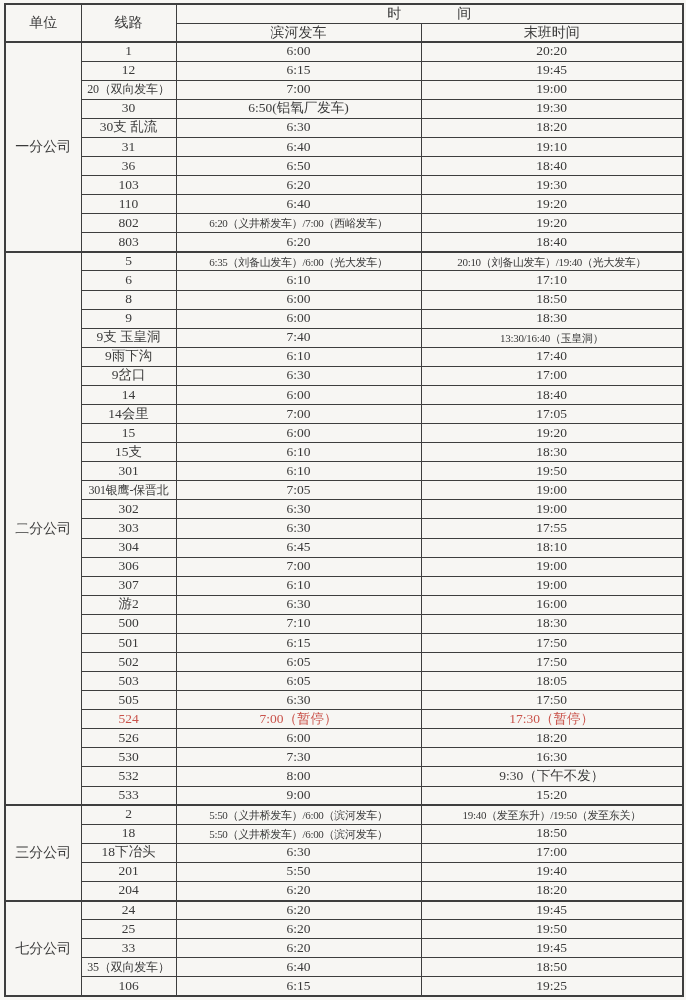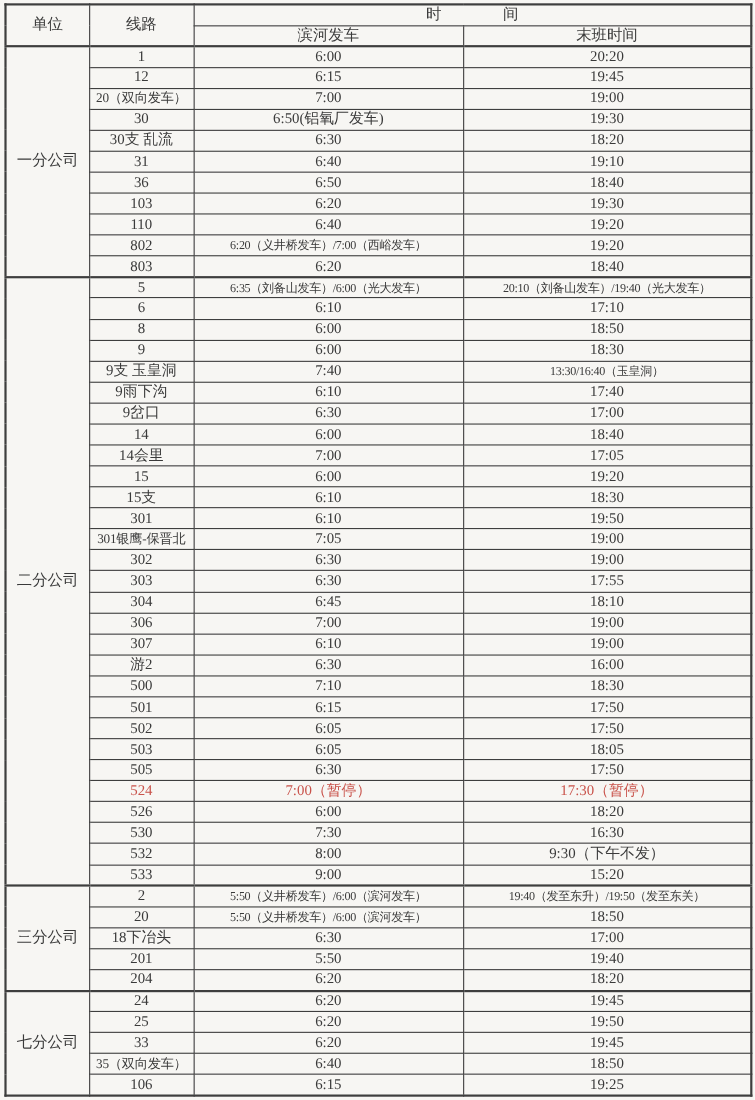--- a/index.html
+++ b/index.html
@@ -266,21 +266,21 @@
           <td class="first">9:00</td>
           <td class="last">15:20</td>
         </tr>
         <tr class="section-start">
           <td class="unit" rowspan="5">三分公司</td>
           <td class="line">2</td>
           <td class="first tiny">5:50（义井桥发车）/6:00（滨河发车）</td>
           <td class="last tiny">19:40（发至东升）/19:50（发至东关）</td>
         </tr>
         <tr>
-          <td class="line">20</td>
+          <td class="line">18</td>
           <td class="first tiny">5:50（义井桥发车）/6:00（滨河发车）</td>
           <td class="last">18:50</td>
         </tr>
         <tr>
           <td class="line">18下冶头</td>
           <td class="first">6:30</td>
           <td class="last">17:00</td>
         </tr>
         <tr>
           <td class="line">201</td>

